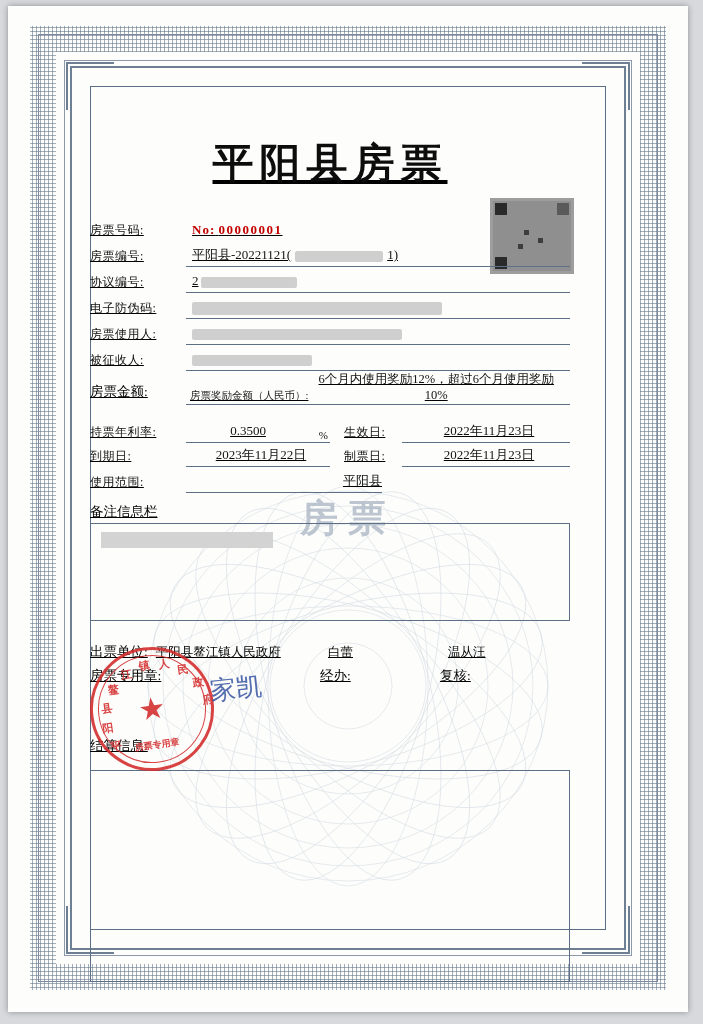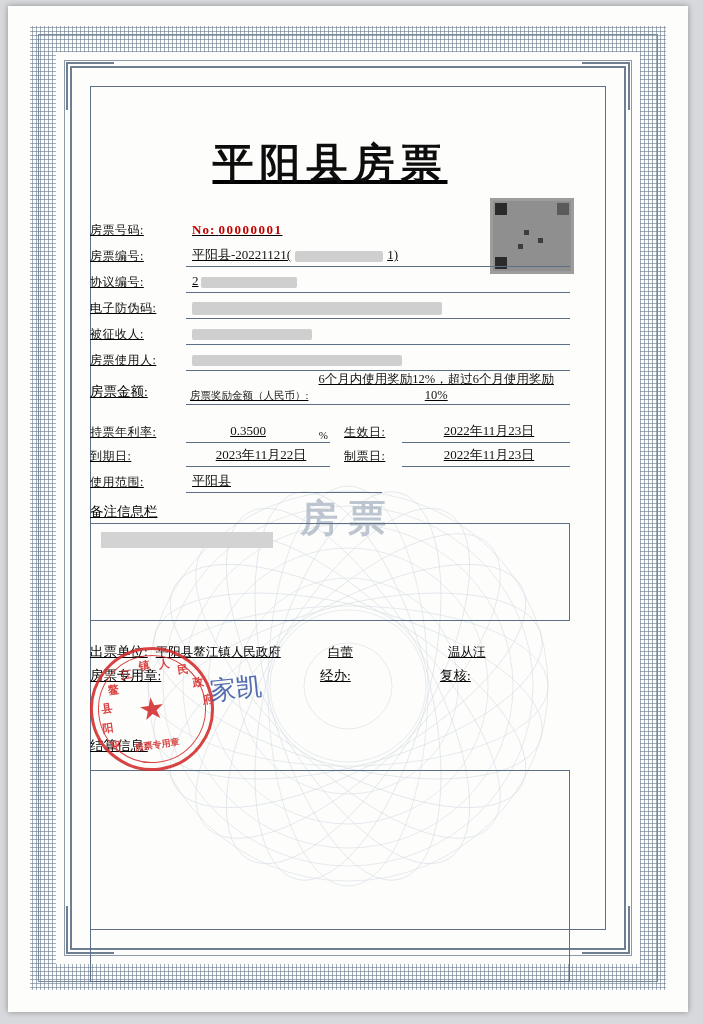--- a/index.html
+++ b/index.html
@@ -425,30 +425,30 @@
       </div>
 
       <div class="row">
         <div class="lbl">电子防伪码:</div>
         <div class="val">
           <span class="redact tall" style="width:250px;"></span>
         </div>
       </div>
 
       <div class="row">
+        <div class="lbl">房票使用人:</div>
+        <div class="val">
+          <span class="redact" style="width:210px;"></span>
+        </div>
+      </div>
+
+      <div class="row">
         <div class="lbl">被征收人:</div>
         <div class="val">
           <span class="redact" style="width:120px;"></span>
-        </div>
-      </div>
-
-      <div class="row">
-        <div class="lbl">房票使用人:</div>
-        <div class="val">
-          <span class="redact" style="width:210px;"></span>
         </div>
       </div>
 
       <div class="amount-row">
         <div class="amount-lbl">房票金额:</div>
         <div class="amount-body">
           <div class="amt-line">
             <span class="amt-cap">房票奖励金额（人民币）:</span>
             <span class="amt-val">6个月内使用奖励12%，超过6个月使用奖励10%</span>
           </div>
@@ -475,21 +475,21 @@
           <div class="val" style="text-align:center;">2023年11月22日</div>
         </div>
         <div class="tc-right">
           <div class="lbl">制票日:</div>
           <div class="val" style="text-align:center;">2022年11月23日</div>
         </div>
       </div>
 
       <div class="row">
         <div class="lbl">使用范围:</div>
-        <div class="val" style="max-width:190px;flex:none;width:190px;text-align:left;">平阳县</div>
+        <div class="val" style="max-width:190px;flex:none;width:190px;text-align:right;">平阳县</div>
       </div>
 
       <div class="remark-label">备注信息栏</div>
       <div class="remark-box">
         <div class="remark-redact"></div>
         <div style="position:absolute;left:10px;top:10px;font-size:12px;color:#111;"></div>
       </div>
 
       <div class="sig-area">
         <div class="stamp">

